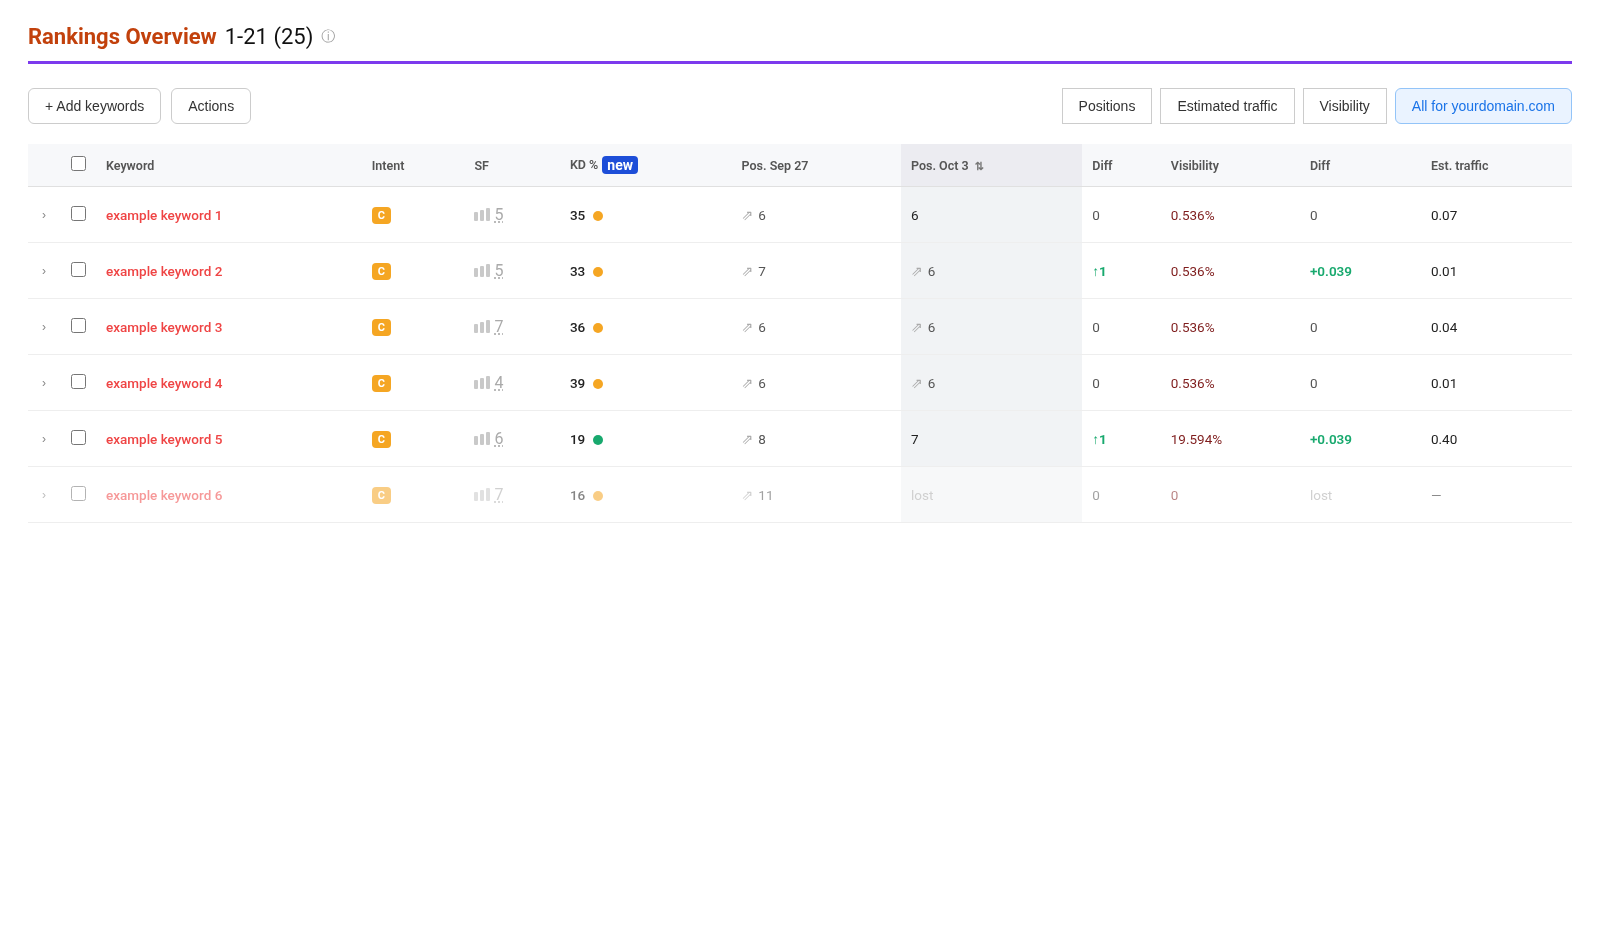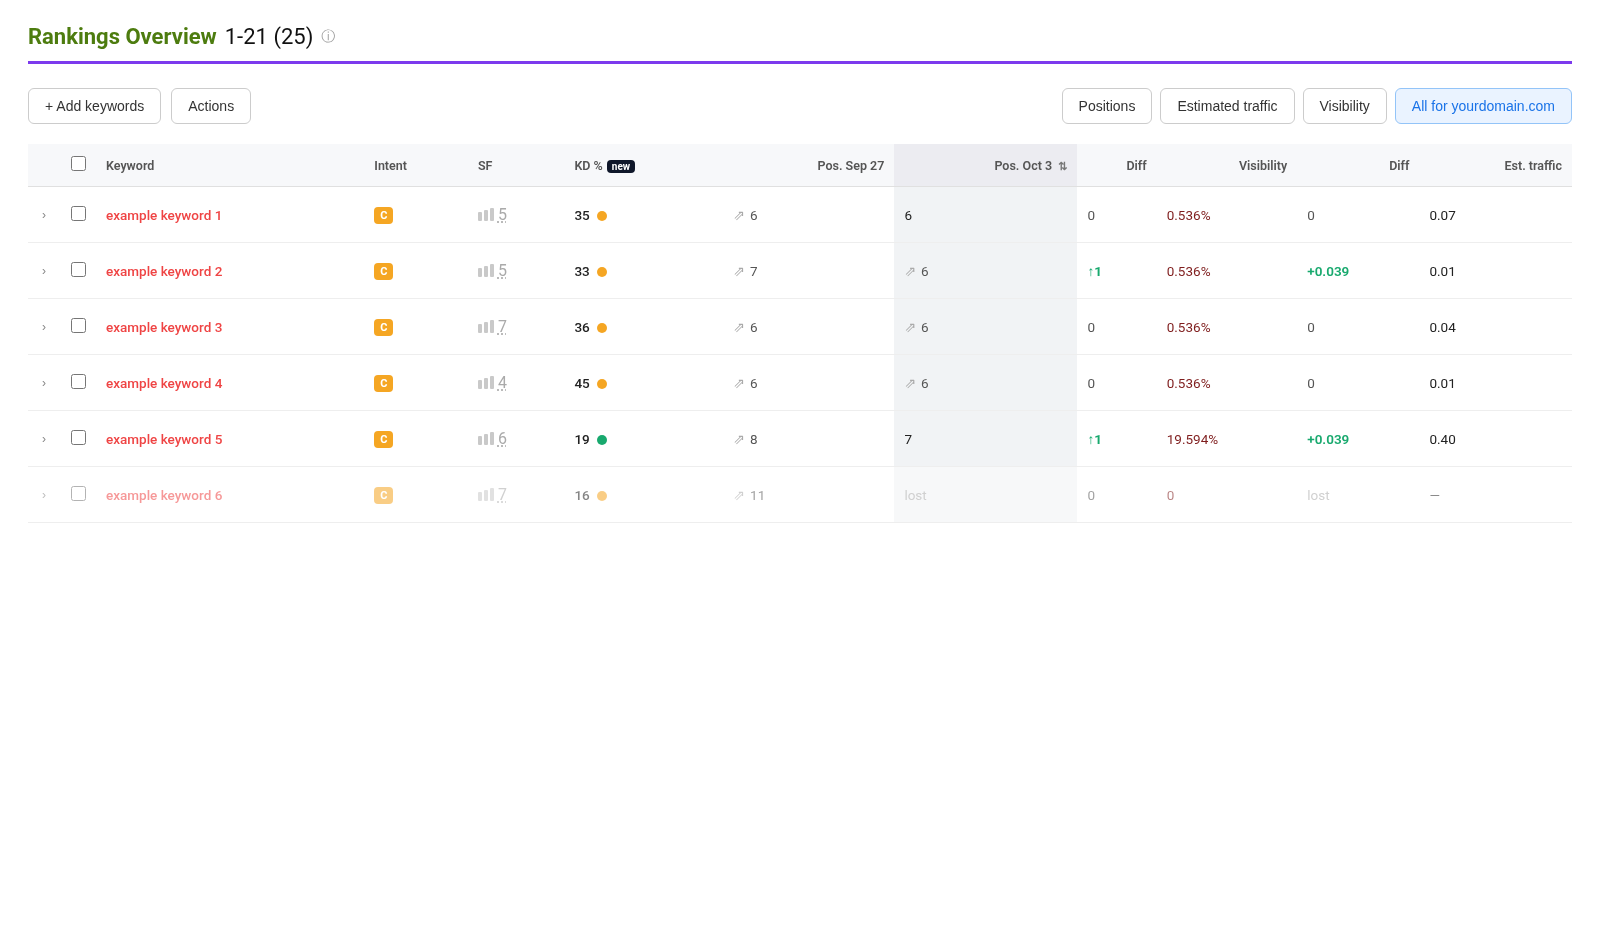--- a/index.html
+++ b/index.html
@@ -18,21 +18,21 @@
       display: flex;
       align-items: center;
       gap: 8px;
       padding-bottom: 12px;
       border-bottom: 3px solid #7c3aed;
       margin-bottom: 24px;
     }
     .page-title {
       font-size: 22px;
       font-weight: 700;
-      color: #4d7c0f;
+      color: #c2410c;
     }
     .page-title-range {
       font-size: 22px;
       font-weight: 400;
       color: #111;
     }
     .info-icon {
       font-size: 14px;
       color: #999;
       cursor: pointer;
@@ -79,21 +79,21 @@
       font-size: 14px;
       font-weight: 500;
       cursor: pointer;
       white-space: nowrap;
       text-align: center;
     }
     .btn-text {
       background: #fff;
       color: #333;
       border: 1.5px solid #ccc;
-      border-radius: 6px;
+      border-radius: 0;
       padding: 9px 16px;
       font-size: 14px;
       cursor: pointer;
     }
     .toolbar-right {
       display: flex;
       align-items: center;
       gap: 8px;
       margin-left: auto;
     }
@@ -117,21 +117,21 @@
       font-size: 12.5px;
       font-weight: 600;
       color: #555;
       white-space: nowrap;
       user-select: none;
     }
     thead th.col-active {
       background: #ececf1;
     }
     thead th.col-right {
-      text-align: right;
+      text-align: left;
     }
     th.col-check, td.col-check {
       width: 36px;
       text-align: center;
     }
     th.col-expand, td.col-expand {
       width: 28px;
     }
     tbody tr {
       border-bottom: 1px solid #eee;
@@ -195,23 +195,23 @@
     }
     .visibility-val {
       color: #7f1d1d;
       margin-top: 20px;
     }
     .arrow-up {
       color: #18a96e;
       font-weight: 700;
     }
     .badge-new {
-      background: #0f172a;
+      background: #1d4ed8;
       color: #fff;
-      font-size: 10px;
+      font-size: 14px;
       font-weight: 700;
       border-radius: 4px;
       padding: 1px 5px;
       margin-left: 4px;
       vertical-align: middle;
     }
     .sort-icon {
       font-size: 11px;
       color: #777;
       margin-left: 3px;
@@ -429,21 +429,21 @@
       <span class="sf-icon">
         <svg width="16" height="13" viewBox="0 0 16 13" fill="none" style="vertical-align:middle;opacity:0.45">
                   <rect x="0" y="4" width="4" height="9" rx="1" fill="#888"></rect>
                   <rect x="6" y="2" width="4" height="11" rx="1" fill="#888"></rect>
                   <rect x="12" y="0" width="4" height="13" rx="1" fill="#888"></rect>
                 </svg>
         <span class="underline-dots">4</span>
       </span>
     </td>
     <td>
-      <span class="kd-value">45</span>
+      <span class="kd-value">39</span>
       <span class="dot dot-orange"></span>
     </td>
     <td class="col-right">
               <span class="pos-cell"><span class="link-icon">⇗</span>6</span>
             </td>
     <td class="col-right col-pos-active">
               <span class="pos-cell"><span class="link-icon">⇗</span>6</span>
             </td>
     <td class="col-right"><span class="diff-neutral">0</span></td>
     <td class="col-right">

